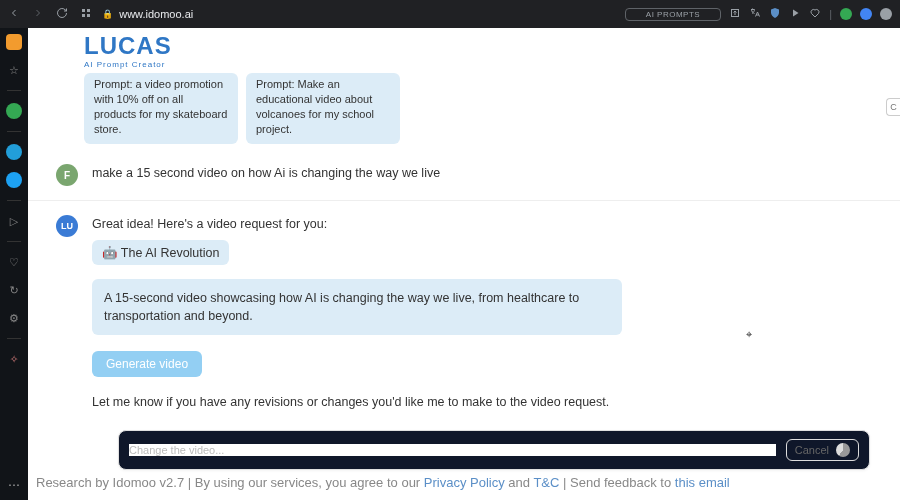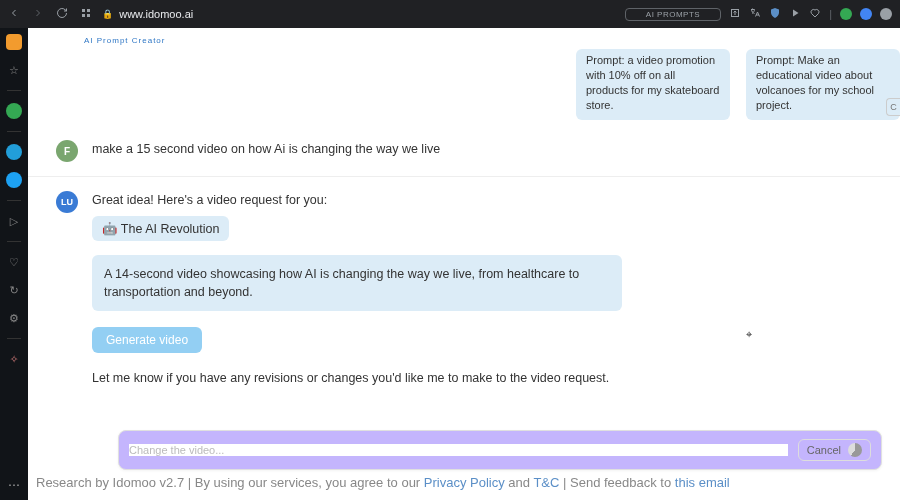--- a/index.html
+++ b/index.html
@@ -47,21 +47,21 @@
   }
 
   
   .logo-wrap { padding: 6px 0 2px 56px; }
   .logo-text { font-family: Arial Black, Arial, sans-serif; font-weight:900;
     font-size: 24px; color:#2f77c5; letter-spacing:1px; line-height:1; }
   .logo-sub  { font-size: 8px; color:#2f77c5; letter-spacing:1px; margin-top:2px; }
 
   
   .cards-row {
-    display:flex; gap:16px; padding: 2px 0 10px 56px; justify-content: flex-end;
+    display:flex; gap:8px; padding: 2px 0 10px 56px;
   }
   .prompt-card {
     width: 154px; background:#dcecf7; border-radius:6px;
     padding: 4px 10px 8px 10px; font-size:11px; color:#333; line-height:1.35;
   }
   .corner-box {
     position:absolute; right:0; top:70px; width:14px; height:18px;
     border:1px solid #ccc; border-right:none; border-radius:4px 0 0 4px;
     display:flex; align-items:center; justify-content:center; font-size:9px; color:#777;
   }
@@ -89,25 +89,25 @@
   }
   .gen-btn {
     display:inline-block; margin-top:16px; background:#93cff3;
     color:#fff; font-size:12px; padding:6px 14px; border-radius:6px;
     cursor:pointer;
   }
   .revise-note { font-size:12.5px; color:#333; margin-top:18px; }
 
   
   .input-bar {
-    position:absolute; left:90px; right:18px; bottom:30px;
+    position:absolute; left:90px; right:30px; bottom:30px;
     display:flex; align-items:center; gap:10px;
     border:1px solid #e0e0e0; border-radius:8px; padding:8px 10px;
     box-shadow: 0 1px 3px rgba(0,0,0,0.05);
-    background:#c4b5fd;
+    background:#0f172a;
   }
   .input-bar input {
     flex:1; border:none; outline:none; font-size:11px; color:#555;
   }
   .input-bar input::placeholder { color:#bbb; }
   .cancel-btn {
     display:flex; align-items:center; gap:7px;
     border:1px solid #ddd; border-radius:6px; padding:3px 8px;
     font-size:11px; color:#666; cursor:pointer;
   }
@@ -214,20 +214,21 @@
   <div class="rail-item">↻</div>
   <div class="rail-item">⚙</div>
   <div class="sep"></div>
   <div class="rail-item" style="color:#c77">✧</div>
   <div class="dots">⋯</div>
 </div>
 
 <div class="app">
 
   <div class="logo-wrap">
+    <div class="logo-text">LUCAS</div>
     <div class="logo-sub">AI Prompt Creator</div>
   </div>
 
   <div class="cards-row">
     <div class="prompt-card"><span>Prompt: a video promotion with 10% off on all products for my skateboard store.</span></div>
     <div class="prompt-card"><span>Prompt: Make an educational video about volcanoes for my school project.</span></div>
   </div>
 
   <div class="corner-box">
       <span>C</span>
@@ -238,21 +239,21 @@
     <div class="msg">make a 15 second video on how Ai is changing the way we live</div>
   </div>
 
   <hr class="divider">
 
   <div class="chat-row">
     <div class="avatar bot">LU</div>
     <div>
       <div class="msg">Great idea! Here's a video request for you:</div>
       <div class="title-chip">🤖 The AI Revolution</div>
-      <div class="desc-box">A 14-second video showcasing how AI is changing the way we live, from healthcare to transportation and beyond.</div>
+      <div class="desc-box">A 15-second video showcasing how AI is changing the way we live, from healthcare to transportation and beyond.</div>
       <div class="gen-btn">Generate video</div>
       <div class="revise-note">Let me know if you have any revisions or changes you'd like me to make to the video request.</div>
     </div>
   </div>
 
   <div class="input-bar">
     <input type="text" placeholder="Change the video..." style="">
     <div class="cancel-btn">
       <span>Cancel</span>
       <span class="spinner"></span>

